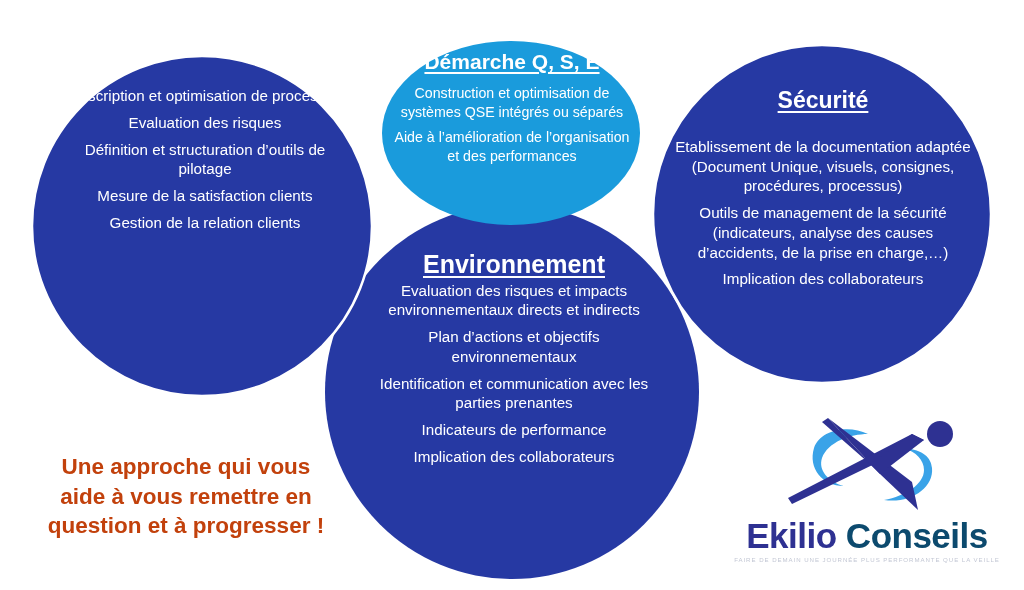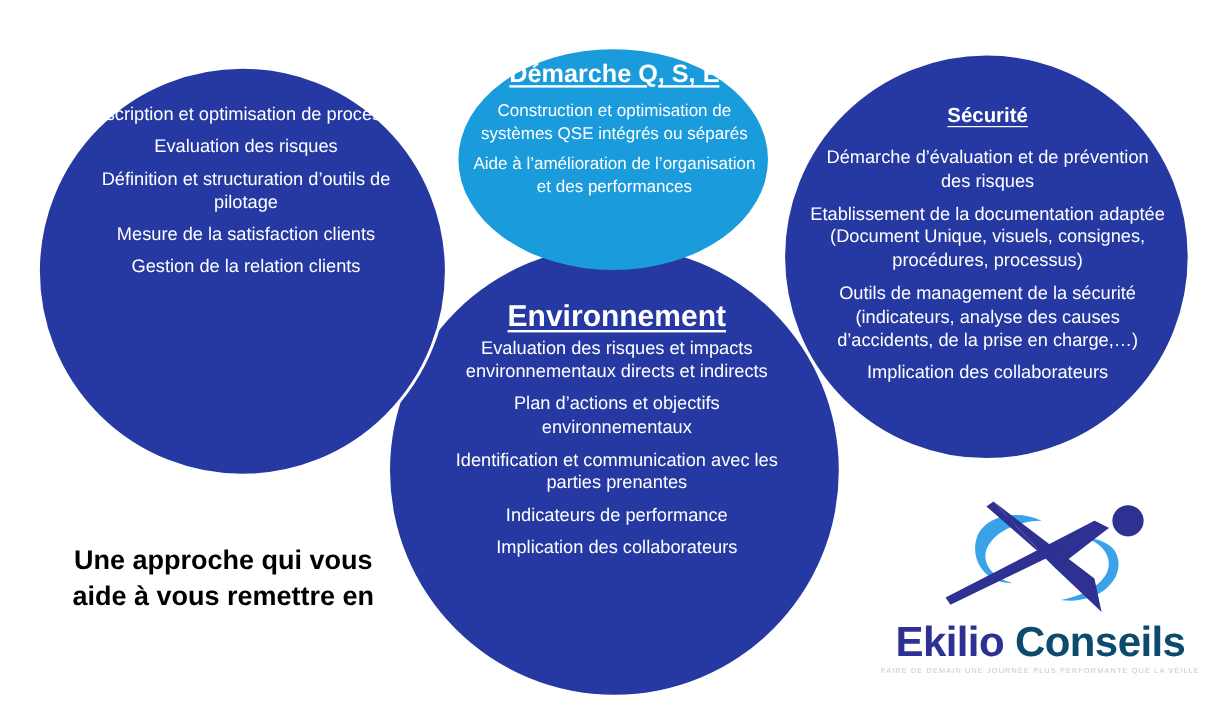--- a/index.html
+++ b/index.html
@@ -59,21 +59,21 @@
   }
   #qualite-text .bubble-title { font-size: 19.5px; margin-bottom: 14px; }
 
   
   #securite-text {
     left: 675px;
     top: 86px;
     width: 296px;
     font-size: 15.2px;
   }
-  #securite-text .bubble-title { font-size: 17px; margin-bottom: 14px; }
+  #securite-text .bubble-title { font-size: 23px; margin-bottom: 14px; }
 
   
   #environnement-text {
     left: 378px;
     top: 248px;
     width: 272px;
     font-size: 15.2px;
   }
   #environnement-text .bubble-title { font-size: 25px; }
 
@@ -86,21 +86,21 @@
   }
   #demarche-text .bubble-title { font-size: 21px; margin-bottom: 9px; }
 
   
   #tagline {
     position: absolute;
     left: 36px;
     top: 452px;
     width: 300px;
     text-align: center;
-    color: #000000;
+    color: #c2410c;
     font-size: 22.5px;
     font-weight: bold;
     line-height: 1.32;
   }
   #tagline span { display: block; }
 
   
   #logo {
     position: absolute;
     left: 728px;
@@ -165,21 +165,20 @@
       <span class="gap"></span>
       <span class="bubble-line">Définition et structuration d’outils de pilotage</span>
       <span class="gap"></span>
       <span class="bubble-line">Mesure de la satisfaction clients</span>
       <span class="gap"></span>
       <span class="bubble-line">Gestion de la relation clients</span>
     </div>
 
     <div class="bubble-text" id="securite-text">
       <span class="bubble-title">Sécurité</span>
-      <span class="bubble-line">Démarche d’évaluation et de prévention des risques</span>
       <span class="gap"></span>
       <span class="bubble-line">Etablissement de la documentation adaptée (Document Unique, visuels, consignes, procédures, processus)</span>
       <span class="gap"></span>
       <span class="bubble-line">Outils de management de la sécurité (indicateurs, analyse des causes d’accidents, de la prise en charge,…)</span>
       <span class="gap"></span>
       <span class="bubble-line">Implication des collaborateurs</span>
     </div>
 
     <div class="bubble-text" id="environnement-text">
       <span class="bubble-title">Environnement</span>
@@ -197,20 +196,21 @@
     <div class="bubble-text" id="demarche-text">
       <span class="bubble-title">Démarche Q, S, E</span>
       <span class="bubble-line">Construction et optimisation de systèmes QSE intégrés ou séparés</span>
       <span class="gap"></span>
       <span class="bubble-line">Aide à l’amélioration de l’organisation et des performances</span>
     </div>
 
     <div id="tagline">
       <span>Une approche qui vous</span>
       <span>aide à vous remettre en</span>
+      <span>question et à progresser !</span>
     </div>
 
     <div id="logo">
       <svg id="logo-mark" viewBox="0 0 180 104">
 
         <path d="M30 36 C 36 18, 64 12, 84 22 C 66 22, 44 30, 38 46 C 34 58, 44 70, 60 74 C 38 74, 24 56, 30 36 Z" fill="#3aa3e8"></path>
 
         <path d="M148 56 C 150 76, 126 92, 100 88 C 122 84, 140 72, 140 58 C 140 48, 132 40, 120 36 C 140 38, 147 46, 148 56 Z" fill="#3aa3e8"></path>
 
         <path d="M44 6 L 128 70 L 134 98 L 96 62 Z" fill="#2e3192"></path>

